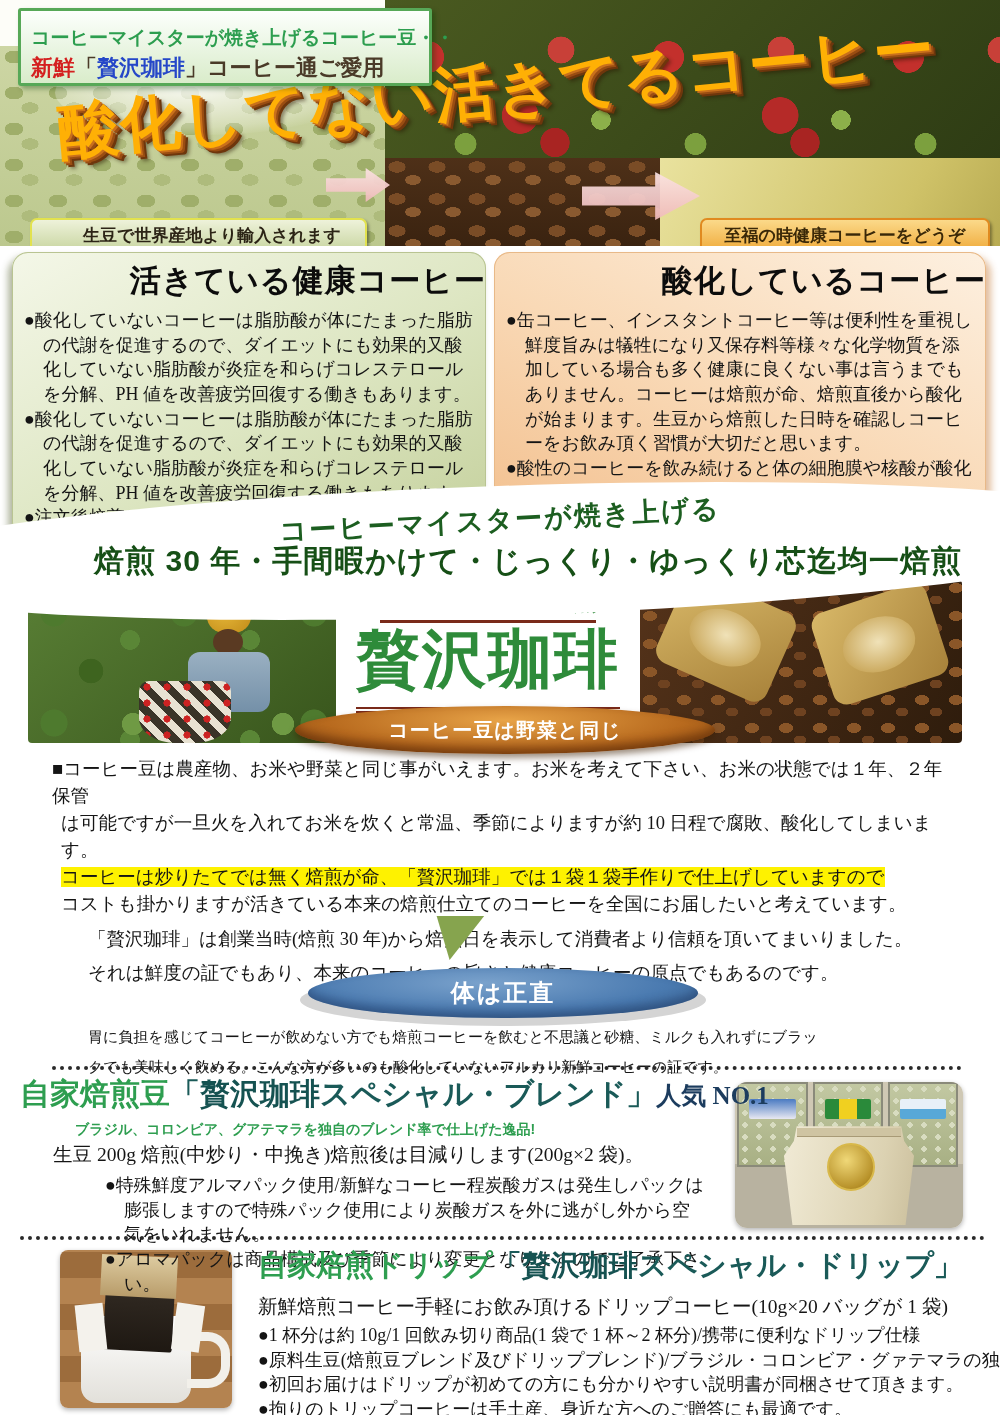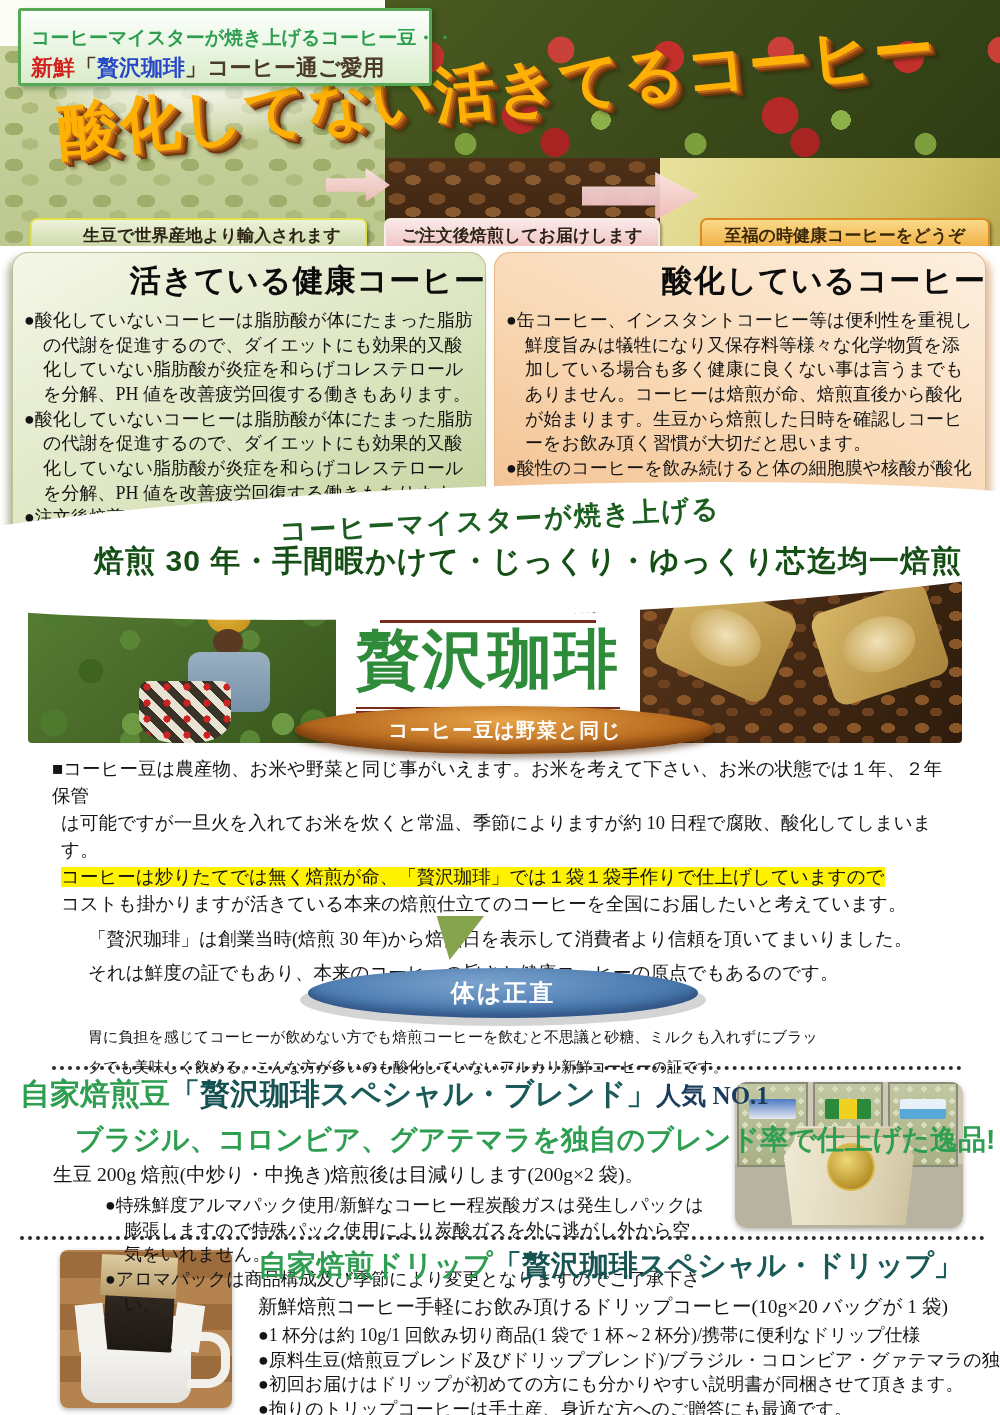--- a/index.html
+++ b/index.html
@@ -143,21 +143,21 @@
   .dots2{left:20px;top:1236px;width:965px;}
 
   
   .blend{left:20px;top:1074px;width:710px;z-index:2;}
   .sec-title{font-family:"Liberation Sans","DejaVu Sans",sans-serif;font-weight:bold;font-size:30px;white-space:nowrap;}
   .t-green{color:#2e9e50;}
   .t-teal{color:#155251;font-weight:900;}
   .t-teal2{color:#1a5a58;}
   .t-rank{color:#1c3c5e;font-size:25px;font-family:"Liberation Serif","DejaVu Serif",serif;}
   .blend-sub{margin:6px 0 2px 55px;font-family:"Liberation Sans","DejaVu Sans",sans-serif;
-    font-weight:bold;font-size:28px;color:#2e9e50;white-space:nowrap;}
+    font-weight:bold;font-size:14px;color:#2e9e50;white-space:nowrap;}
   .blend-desc{margin-left:33px;font-size:19.5px;line-height:28px;}
   .blend-bullets{margin:4px 0 16px 85px;width:600px;font-size:18px;line-height:27px;}
   .product-photo{left:735px;top:1082px;width:228px;height:146px;border-radius:12px;overflow:hidden;z-index:1;
     background:linear-gradient(#cfc8b4 0 56%,#b8b2a0 56% 100%);box-shadow:0 2px 5px rgba(0,0,0,.3);}
   .bin{position:absolute;top:0;height:58%;width:31%;
     background:
       radial-gradient(circle 4px at 6px 5px,#d8dcc0 70%,rgba(0,0,0,0) 72%),
       linear-gradient(#c2c8a2,#a8b084);
     background-size:14px 12px,100% 100%;border:2px solid #8a8a7a;box-sizing:border-box;}
   .bin.b1{left:1%;}.bin.b2{left:34%;}.bin.b3{left:67%;}
@@ -207,21 +207,20 @@
       
     </div>
     <div class="abs hero-arrow arrow1"></div>
     <div class="abs hero-arrow arrow2"></div>
     <div class="abs hero-title">酸化してない活きてるコーヒー</div>
     <div class="abs header-box">
       <div class="hb-l1">コーヒーマイスターが焼き上げるコーヒー豆・・</div>
       <div class="hb-l2"><span class="hb-fresh">新鮮</span><span>「</span><span class="hb-brand">贅沢珈琲</span><span>」</span><span>コーヒー通ご愛用</span></div>
     </div>
     <div class="abs caption cap1">生豆で世界産地より輸入されます</div>
-    <div class="abs caption cap2">ご注文後焙煎してお届けします</div>
     <div class="abs caption cap3">至福の時健康コーヒーをどうぞ</div>
   </div>
 
   <div class="panel panel-left">
     <div class="panel-title">活きている健康コーヒー</div>
     <div class="panel-body">
       <div class="bullet">●酸化していないコーヒーは脂肪酸が体にたまった脂肪の代謝を促進するので、ダイエットにも効果的又酸化していない脂肪酸が炎症を和らげコレステロールを分解、PH 値を改善疲労回復する働きもあります。</div>
       <div class="bullet">●酸化していないコーヒーは脂肪酸が体にたまった脂肪の代謝を促進するので、ダイエットにも効果的又酸化していない脂肪酸が炎症を和らげコレステロールを分解、PH 値を改善疲労回復する働きもあります。</div>
       <div class="bullet">●注文後焙煎してお届けします。</div>
     </div>

